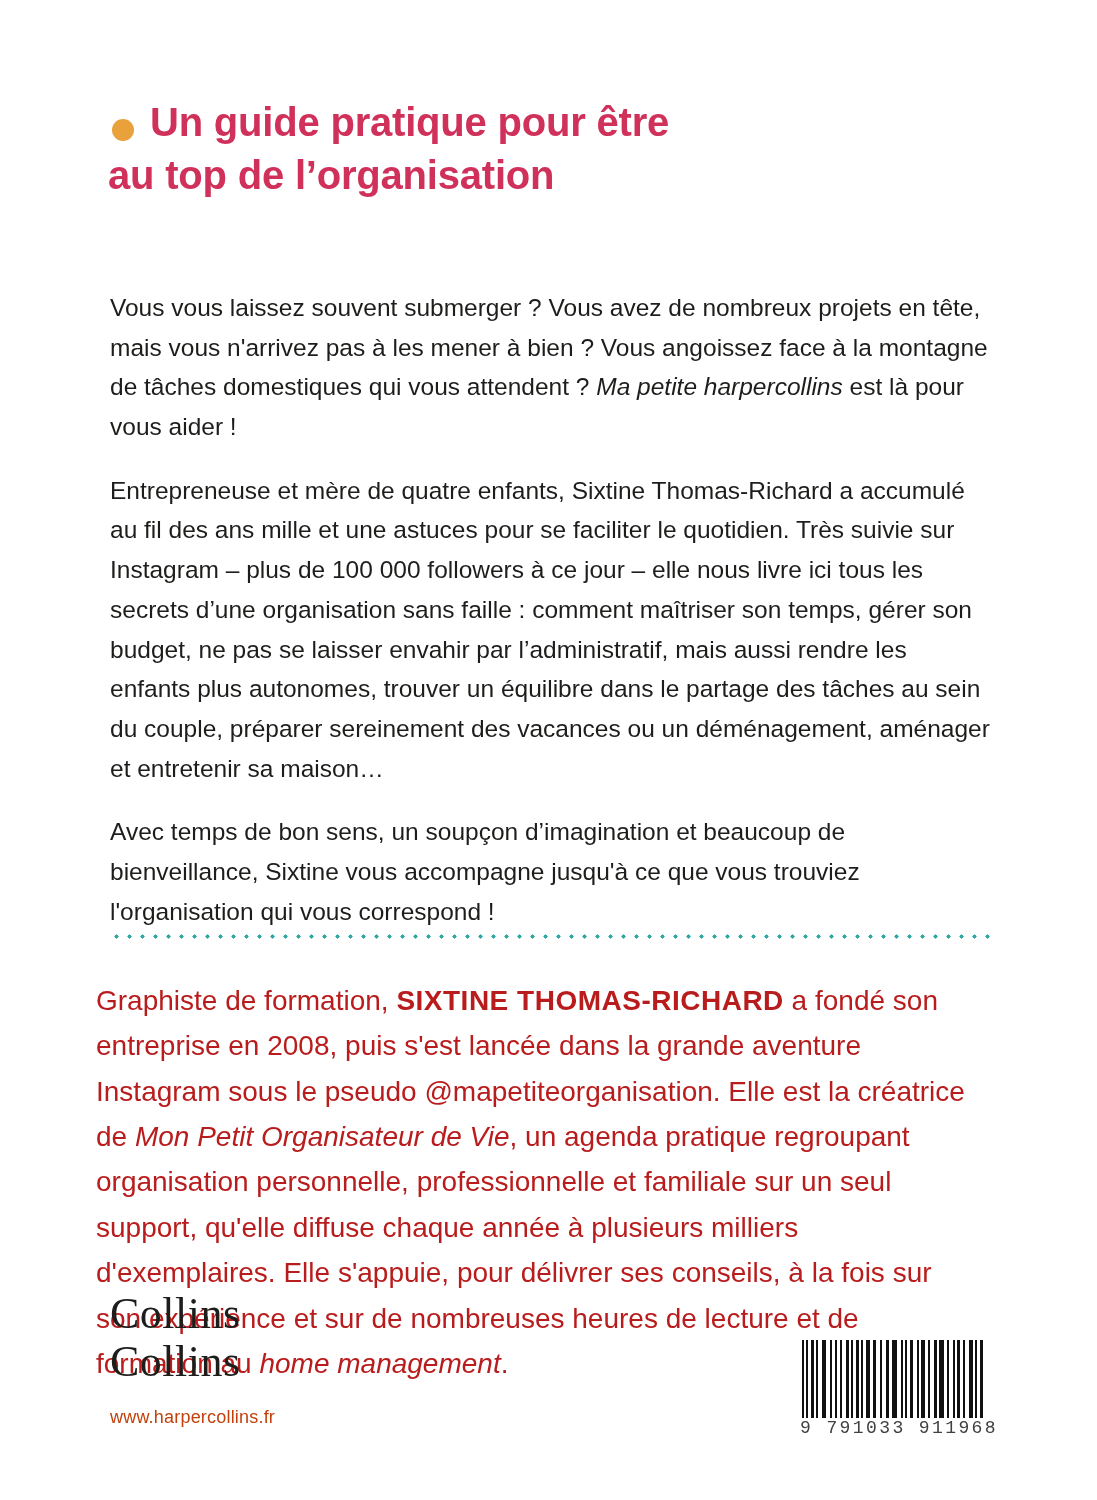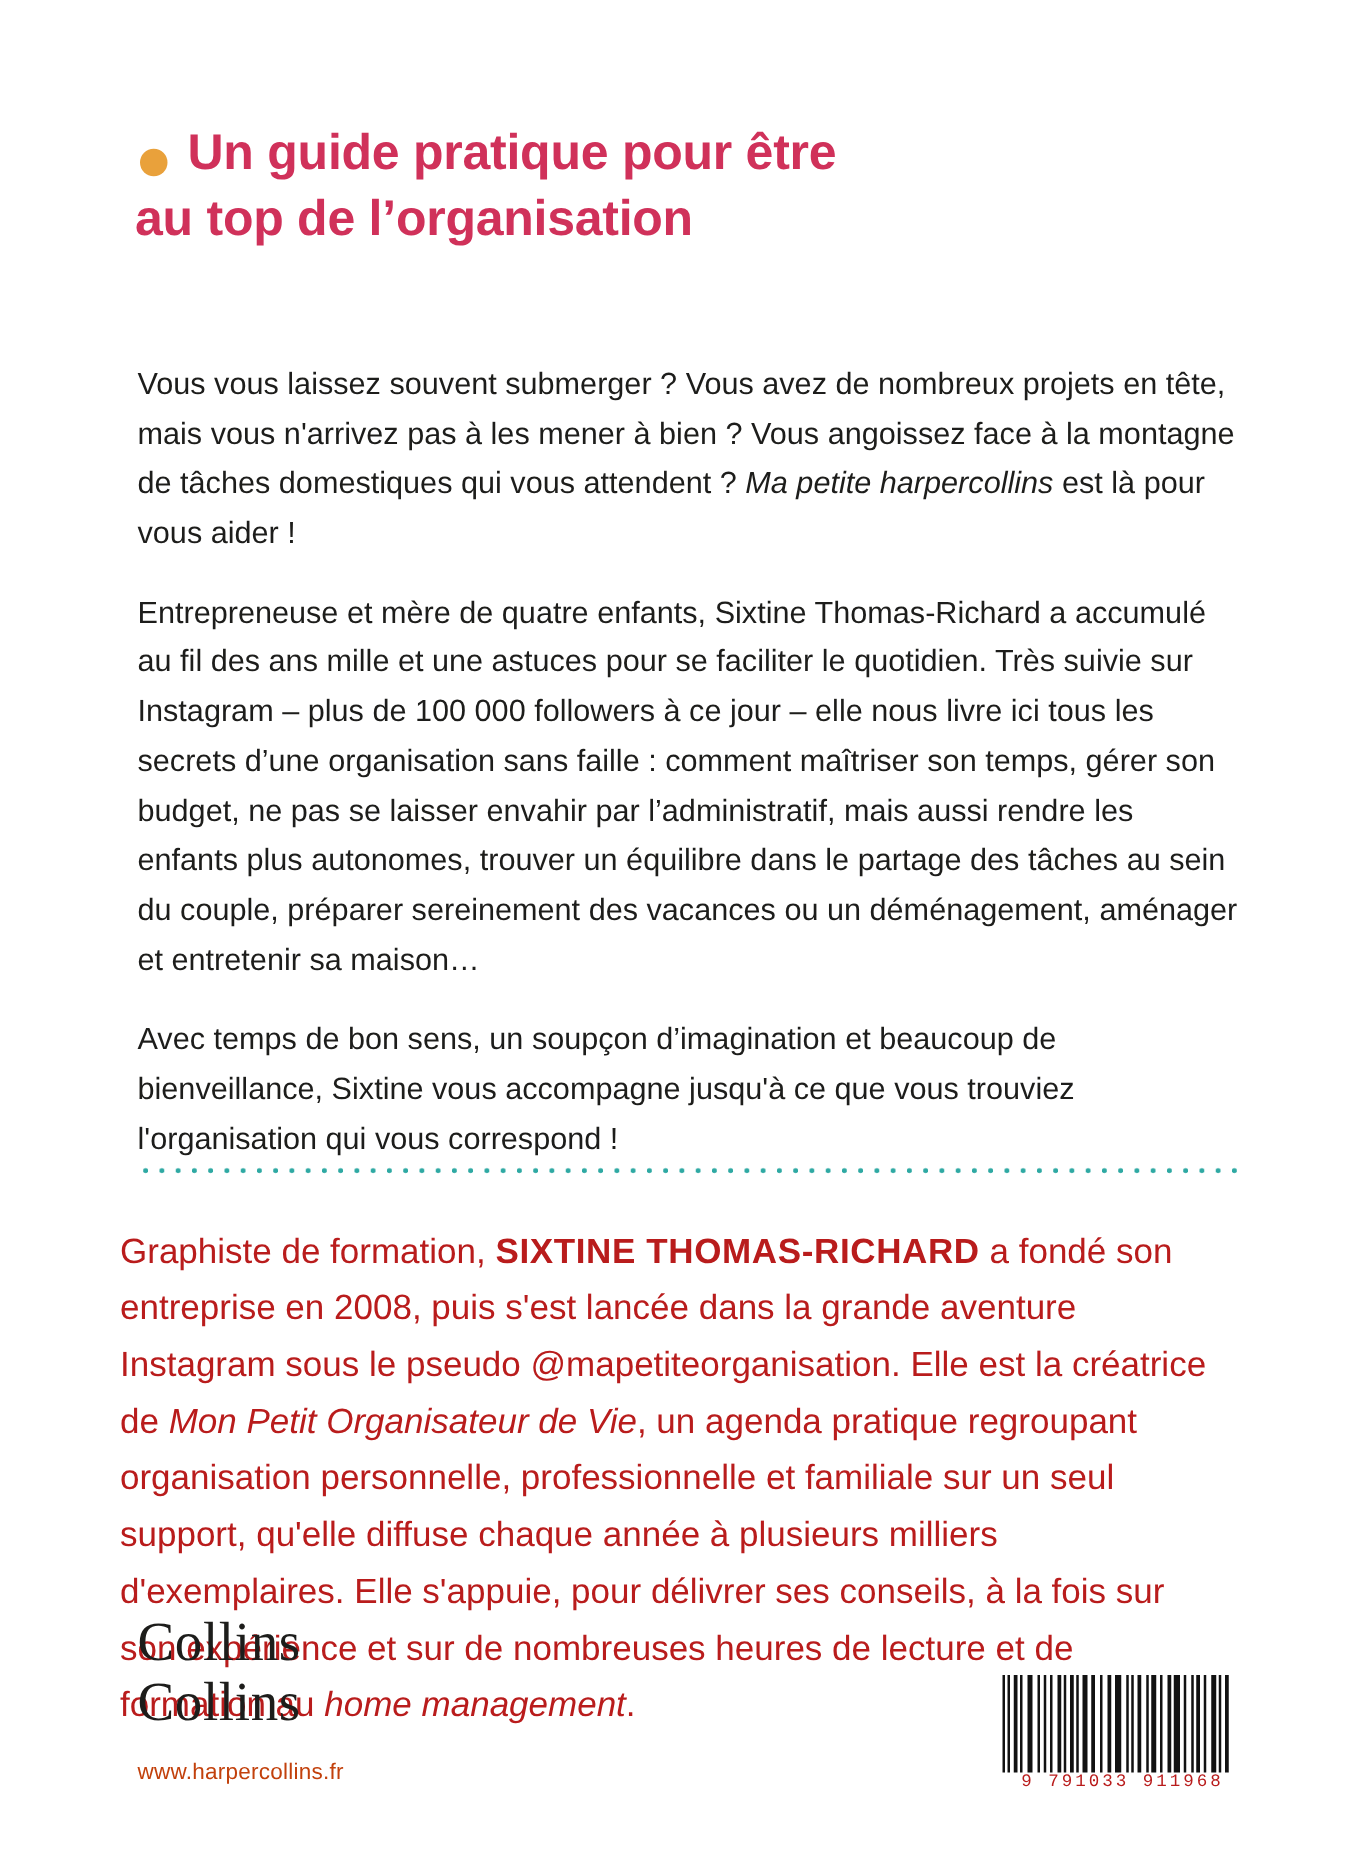--- a/index.html
+++ b/index.html
@@ -154,23 +154,23 @@
     top: 0;
     bottom: 0;
     background: #111111;
   }
   .barcode-digits {
     position: absolute;
     left: 0;
     top: 78px;
     width: 196px;
     font-family: "Liberation Mono", monospace;
-    font-size: 14px;
+    font-size: 18px;
     letter-spacing: 2.4px;
-    color: #b91c1c;
+    color: #404040;
     text-align: center;
     white-space: nowrap;
   }
 
   
   .credits {
     position: absolute;
     right: 26px;
     top: 1010px;
     width: 420px;

